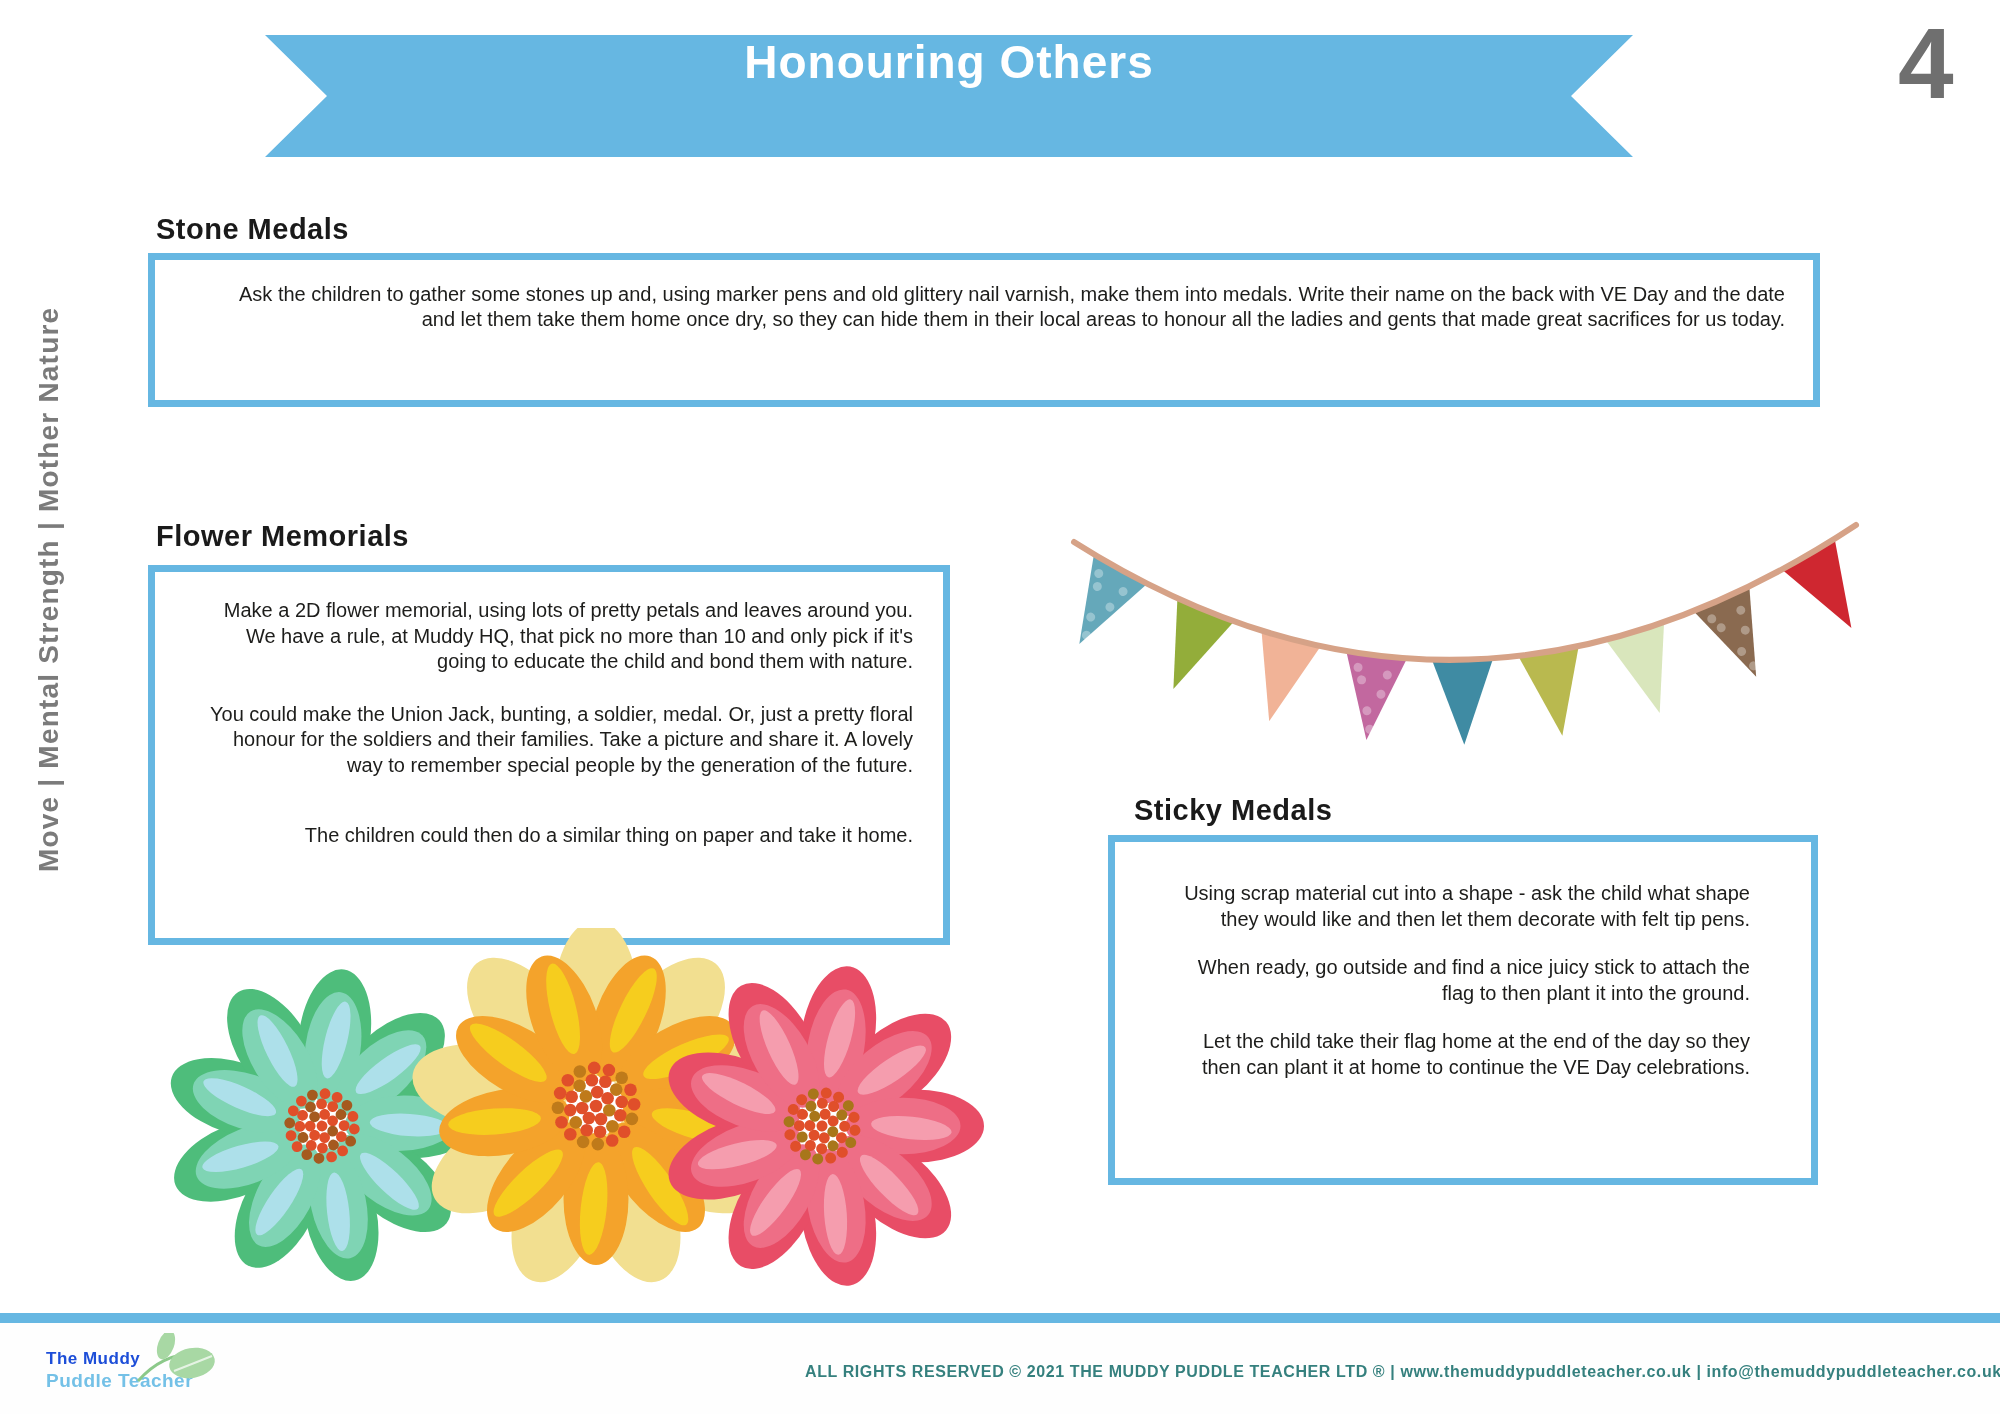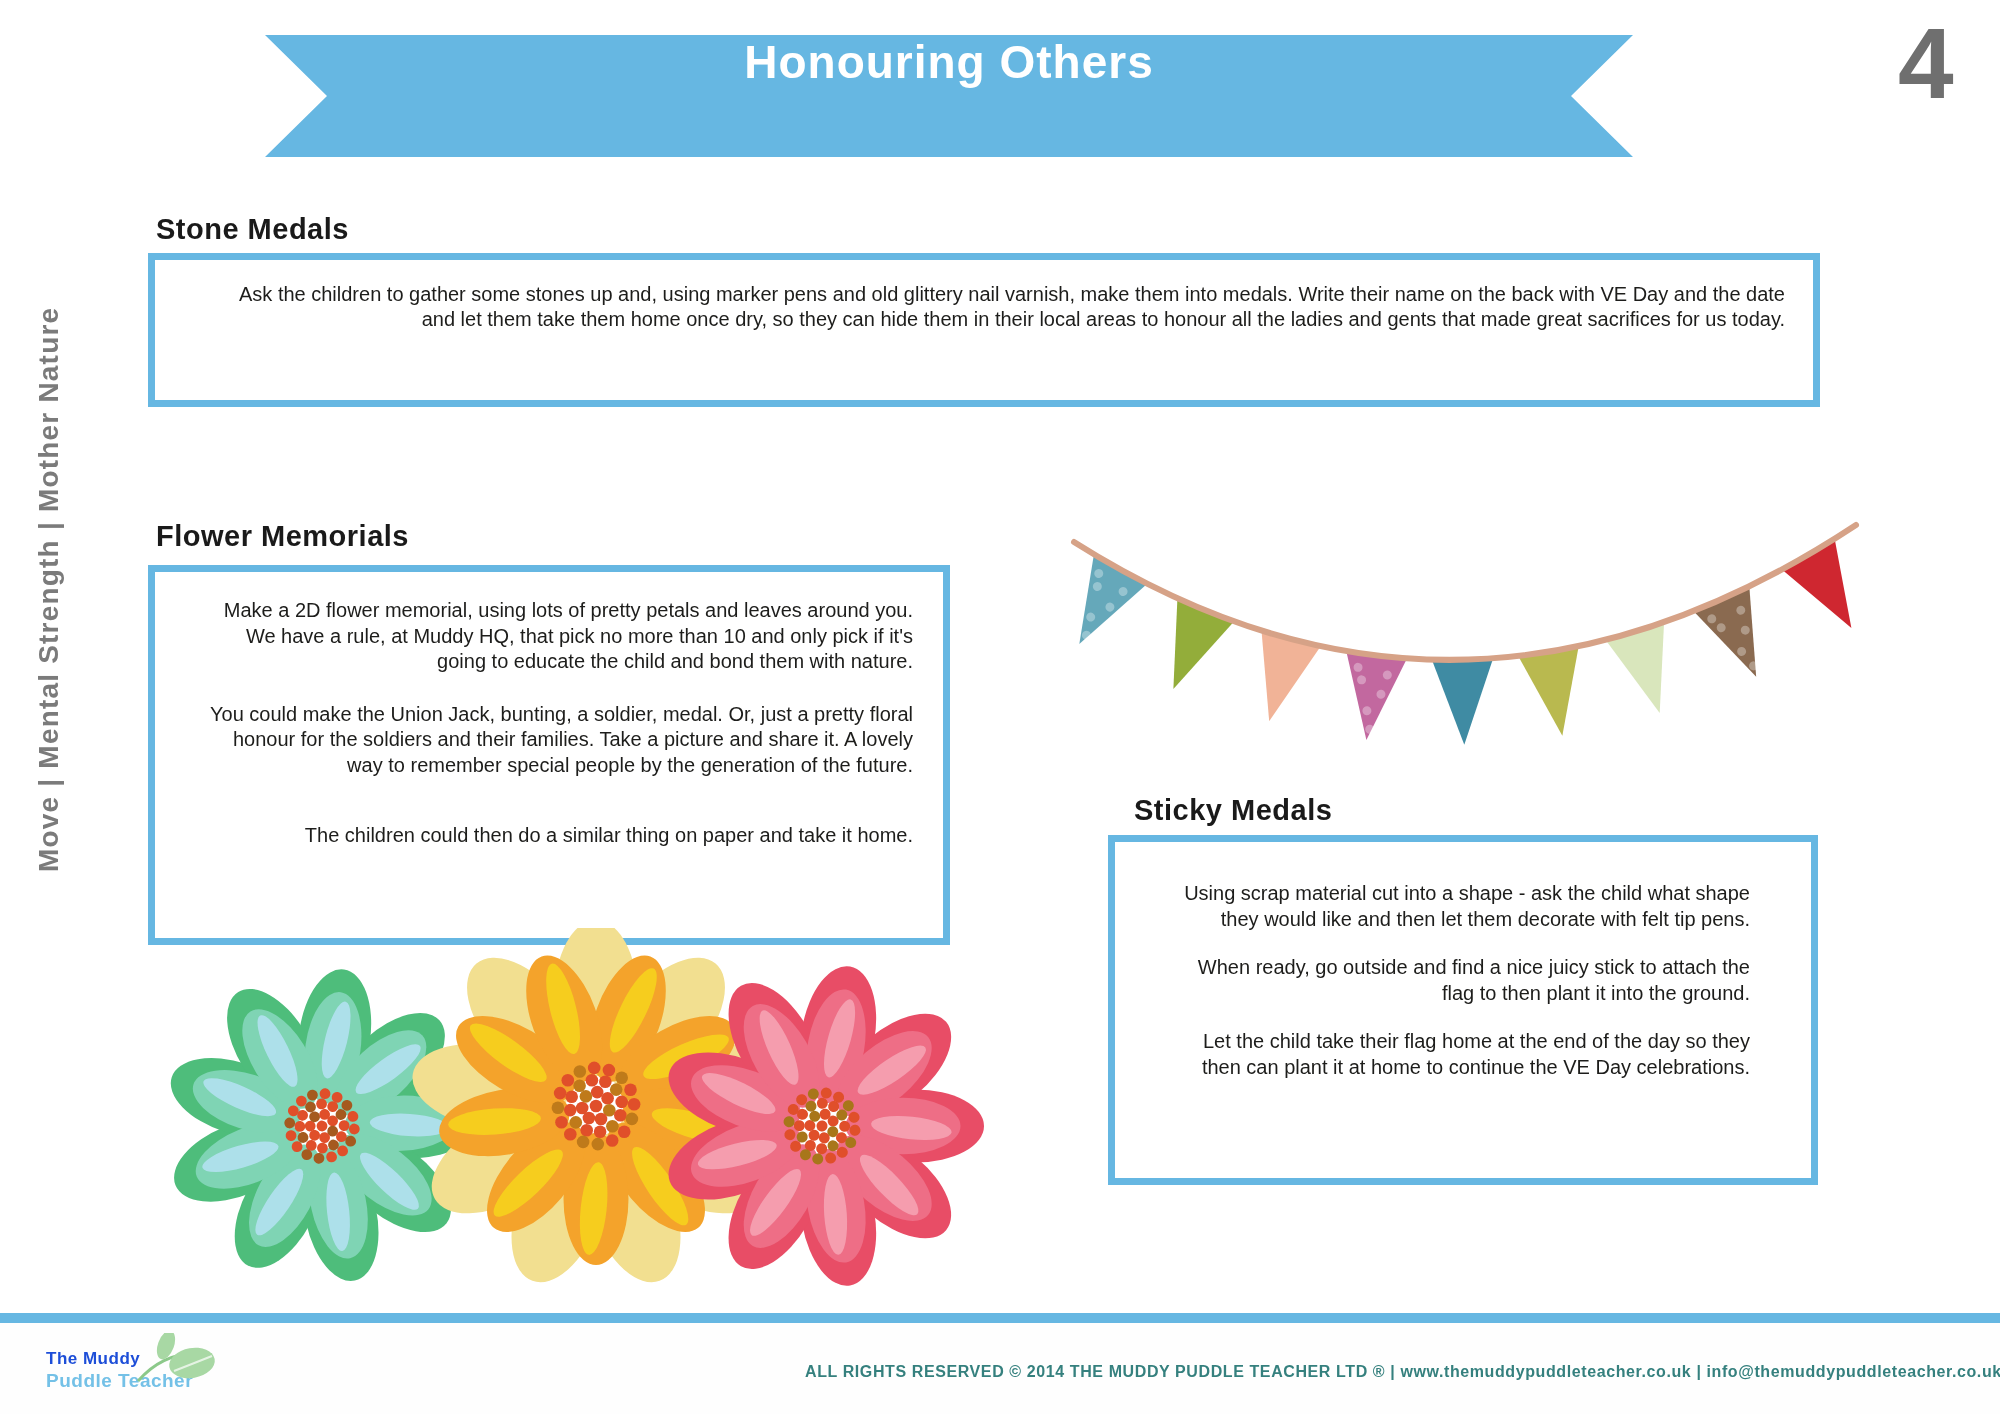--- a/index.html
+++ b/index.html
@@ -333,16 +333,16 @@
     <div class="logo">
       <svg class="logo-leaf" width="95" height="52" viewBox="0 0 95 52">
         <path d="M8 48 Q38 14 82 22" fill="none" stroke-width="3" stroke="#8cc98a"></path>
         <ellipse cx="36" cy="12" rx="8" ry="15" transform="rotate(20 36 12)" fill="#a8d8a4"></ellipse>
         <ellipse cx="62" cy="30" rx="23" ry="15" transform="rotate(-10 62 30)" fill="#a8d8a4"></ellipse>
         <path d="M44 38 Q62 31 82 23" fill="none" stroke="#ffffff" stroke-width="2" opacity="0.7"></path>
       </svg>
       <div class="logo-line1">The Muddy</div>
       <div class="logo-line2">Puddle Teacher</div>
     </div>
-    <div class="copyright">ALL RIGHTS RESERVED © 2014 THE MUDDY PUDDLE TEACHER LTD ® | www.themuddypuddleteacher.co.uk | info@themuddypuddleteacher.co.uk</div>
+    <div class="copyright">ALL RIGHTS RESERVED © 2021 THE MUDDY PUDDLE TEACHER LTD ® | www.themuddypuddleteacher.co.uk | info@themuddypuddleteacher.co.uk</div>
   </div>
 
 </div>
 
 </body></html>

